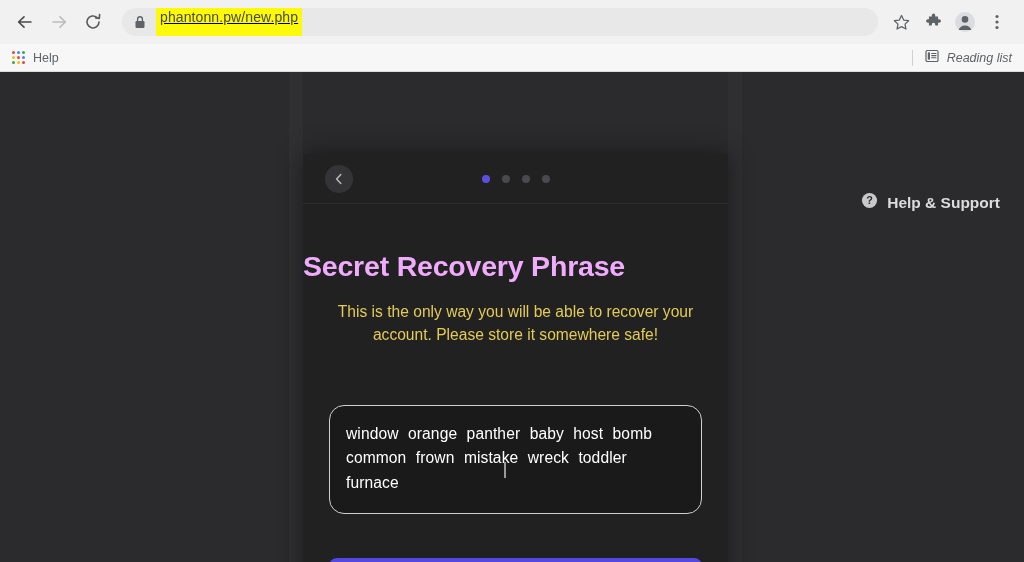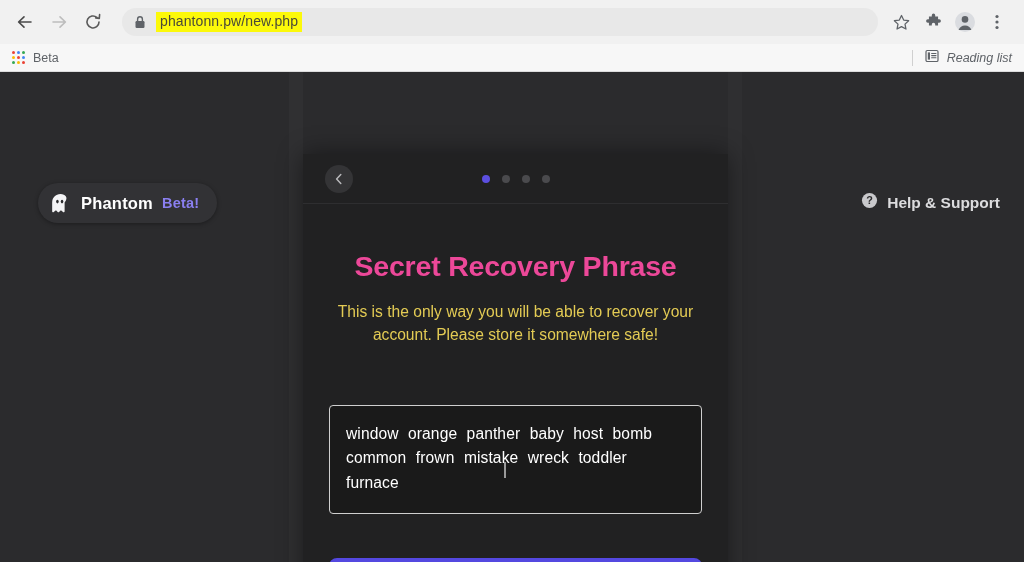--- a/index.html
+++ b/index.html
@@ -33,25 +33,25 @@
     margin-right: 4px;
   }
   .nav-btn svg { display: block; }
 
   .omnibox {
     flex: 1 1 auto;
     height: 28px;
     background: #e8e8e8;
     border-radius: 14px;
     display: flex;
-    align-items: center;
     padding: 0 12px;
     margin: 0 8px 0 10px;
     position: relative;
     max-width: 770px;
+    text-decoration: underline;
   }
   .lock-icon { margin-right: 10px; display:flex; align-items:center;}
   .url-text {
     font-size: 14px;
     color: #4a4a3a;
     background: #fcf90a;
     padding: 1px 4px 3px 4px;
     letter-spacing: 0.1px;
     white-space: nowrap;
     font-family: "Liberation Sans", sans-serif;
@@ -194,40 +194,40 @@
   }
   .dot {
     width: 8px; height: 8px;
     border-radius: 50%;
     background: #4a4a4d;
   }
   .dot.active { background: #5c4fe0; }
 
   .modal-title {
     margin-top: 46px;
-    text-align: center;
+    text-align: left;
     font-size: 28.5px;
-    color: #ec4899;
+    color: #f0abfc;
     font-weight: bold;
     letter-spacing: -0.2px;
   }
   .modal-warning {
     margin: 18px 26px 16px 26px;
     text-align: center;
     font-size: 15.6px;
     line-height: 1.45;
     color: #e3cb54;
   }
 
   .seed-box {
     margin: 59px 26px 0 26px;
     min-height: 95px;
     background: #1a1a1a;
     border: 1px solid #cfcfcf;
-    border-radius: 4px;
+    border-radius: 15px;
     padding: 16px 16px 18px 16px;
     position: relative;
   }
   .seed-words {
     font-size: 15.6px;
     line-height: 1.55;
     color: #ffffff;
     word-spacing: 5px;
     letter-spacing: 0.1px;
   }
@@ -343,21 +343,21 @@
         <i style="background:#ea4335"></i>
           <i style="background:#4285f4"></i>
           <i style="background:#34a853"></i>
         <i style="background:#fbbc05"></i>
           <i style="background:#ea4335"></i>
           <i style="background:#4285f4"></i>
         <i style="background:#34a853"></i>
           <i style="background:#fbbc05"></i>
           <i style="background:#ea4335"></i>
       </span>
-      <span class="apps-label">Beta</span>
+      <span class="apps-label">Help</span>
     </div>
 
     <div class="bm-right">
       <span class="bm-sep"></span>
       <span>
         <svg width="14" height="14" viewBox="0 0 14 14">
           <rect x="1" y="1.5" width="12" height="11" rx="1.3" fill="none" stroke="#5f6368" stroke-width="1.2"></rect>
           <rect x="2.8" y="3.4" width="2.2" height="7.2" fill="#5f6368"></rect>
           <path d="M6.6 4.4 H11 M6.6 6.6 H11 M6.6 8.8 H11" stroke="#5f6368" stroke-width="1.05" stroke-linecap="round"></path>
         </svg>
@@ -366,31 +366,20 @@
     </div>
   </div>
 </div>
 
 <div class="page">
 
   <div class="seam-left"></div>
   <div class="seam-right"></div>
   <div class="right-zone"></div>
 
-  <div class="logo-pill">
-    <span class="ghost-wrap">
-      <svg width="23" height="23" viewBox="0 0 24 24">
-        <path d="M12 2.2 C6.9 2.2 3.3 6 3.3 10.9 V20 c0 .9 1 1.4 1.7.8 l1.5-1.3 c.4-.35 1-.3 1.35.1 l1.2 1.3 c.4.45 1.1.45 1.5 0 l1.2-1.3 c.35-.4.95-.45 1.35-.1 l1.5 1.3 c.7.6 1.7.1 1.7-.8 V10.9 C20.7 6 17.1 2.2 12 2.2 Z" fill="#f4f4f6"></path>
-        <ellipse cx="8.8" cy="10" rx="1.35" ry="1.9" fill="#2c2c2e"></ellipse>
-        <ellipse cx="13.6" cy="10" rx="1.35" ry="1.9" fill="#2c2c2e"></ellipse>
-      </svg>
-    </span>
-    <span class="logo-name">Phantom</span>
-    <span class="logo-beta">Beta!</span>
-  </div>
 
   <div class="help-support">
     <span>
       <svg width="17" height="17" viewBox="0 0 18 18">
         <circle cx="9" cy="9" r="8" fill="#c9c9cc"></circle>
         <text x="9" y="13" text-anchor="middle" font-size="11.5" font-weight="bold" fill="#2b2b2d" font-family="Liberation Sans, sans-serif">?</text>
       </svg>
     </span>
     <span class="help-label">Help &amp; Support</span>
   </div>

